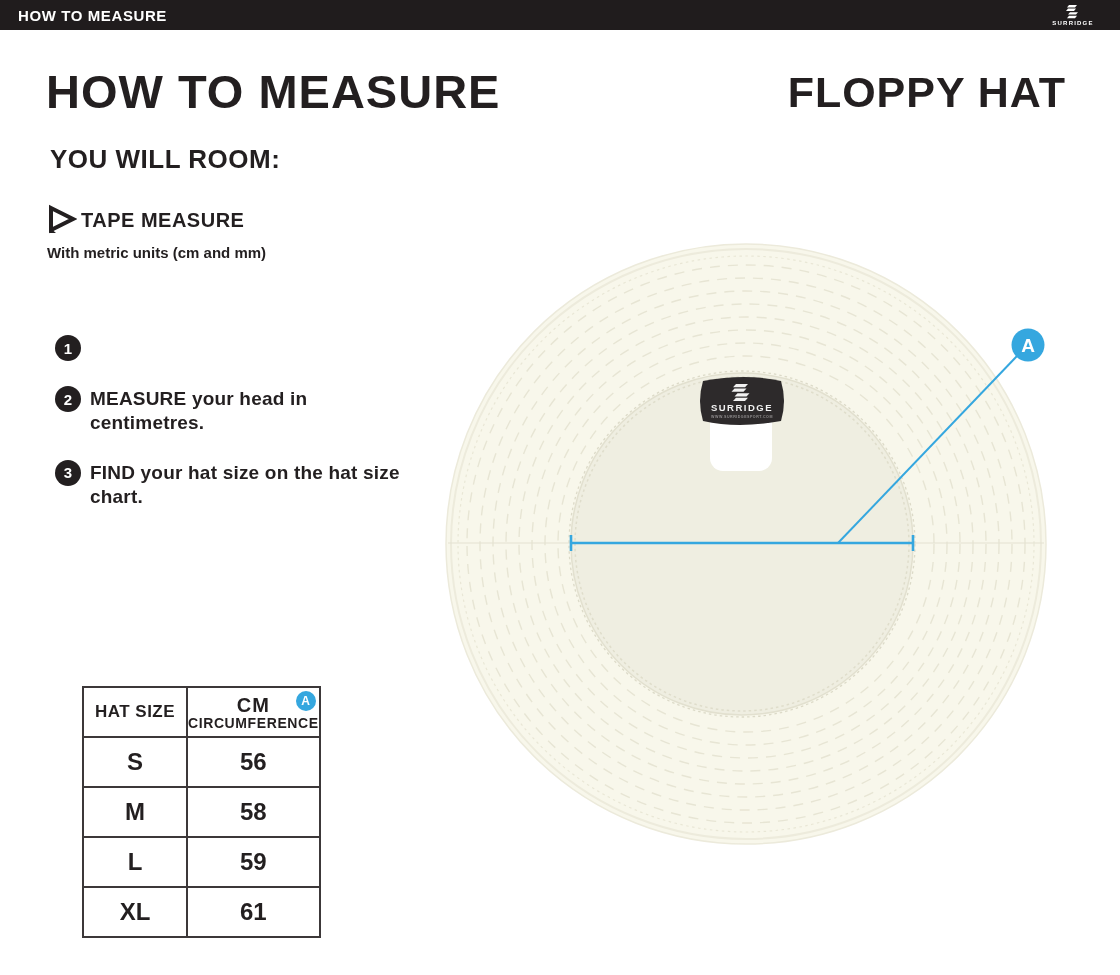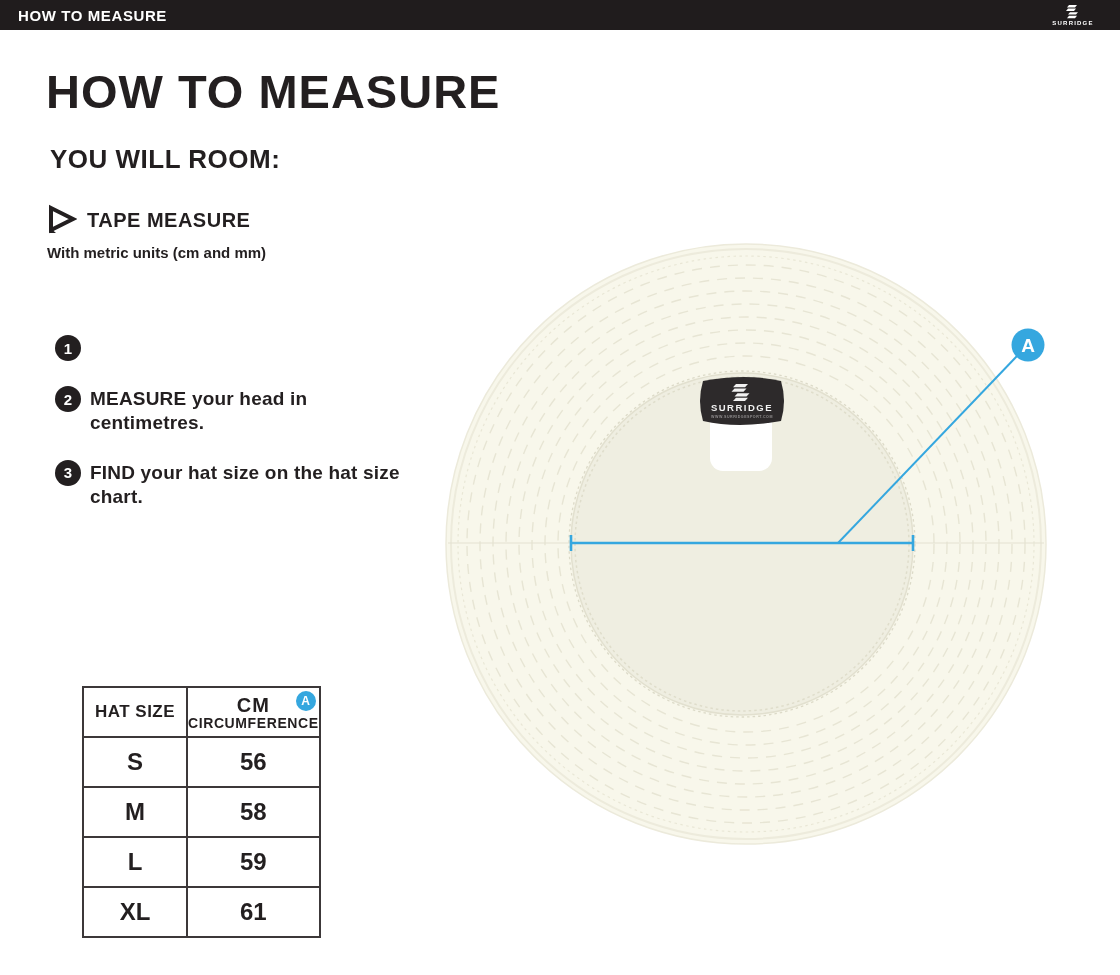--- a/index.html
+++ b/index.html
@@ -19,21 +19,21 @@
   
   .main-title { position:absolute; left:46px; top:64px; font-size:47px; font-weight:800;
     letter-spacing:1px; white-space:nowrap; }
   .product-title { position:absolute; right:54px; top:68px; font-size:43px; font-weight:800;
     letter-spacing:1px; white-space:nowrap; }
   .need-heading { position:absolute; left:50px; top:144px; font-size:26px; font-weight:800;
     letter-spacing:0.5px; }
 
   
   .tape-item { position:absolute; left:47px; top:204px; }
-  .tape-row { display:flex; align-items:center; gap:10px; }
+  .tape-row { display:flex; align-items:center; gap:4px; }
   .tape-label { font-size:20px; font-weight:800; letter-spacing:0.5px; }
   .tape-note { font-size:15px; font-weight:700; margin-top:8px; }
 
   
   .steps { position:absolute; left:55px; top:336px; display:flex; flex-direction:column; gap:26px; }
   .step { display:flex; gap:9px; }
   .step-num { flex:0 0 auto; width:26px; height:26px; border-radius:50%; background:#231f20;
     color:#fff; font-size:15px; font-weight:800; display:flex; align-items:center;
     justify-content:center; margin-top:-1px; }
   .step-text { width:310px; font-size:19px; font-weight:800; line-height:1.26; letter-spacing:0.2px; }
@@ -76,20 +76,21 @@
           <path d="M3 3.6 h8 l-2 2.4 h-8 z"></path>
           <path d="M5 7.2 h8 l-2 2.4 h-8 z"></path>
           <path d="M4 10.8 h8 l-2 2.4 h-8 z"></path>
         </g>
       </svg>
       <div class="topbar-brand">SURRIDGE</div>
     </div>
   </div>
 
   <div class="main-title">HOW TO MEASURE</div>
+  <div class="product-title">FLOPPY HAT</div>
   <div class="need-heading">YOU WILL ROOM:</div>
 
   <div class="tape-item">
     <div class="tape-row">
       <svg width="30" height="32" viewBox="0 0 30 32">
         <path d="M4 4 L26 15 L4 26 Z" fill="none" stroke="#231f20" stroke-width="4" stroke-linejoin="miter"></path>
         <path d="M3 24 L9 29 L3 29 Z" fill="#231f20"></path>
       </svg>
       <span class="tape-label">TAPE MEASURE</span>
     </div>

